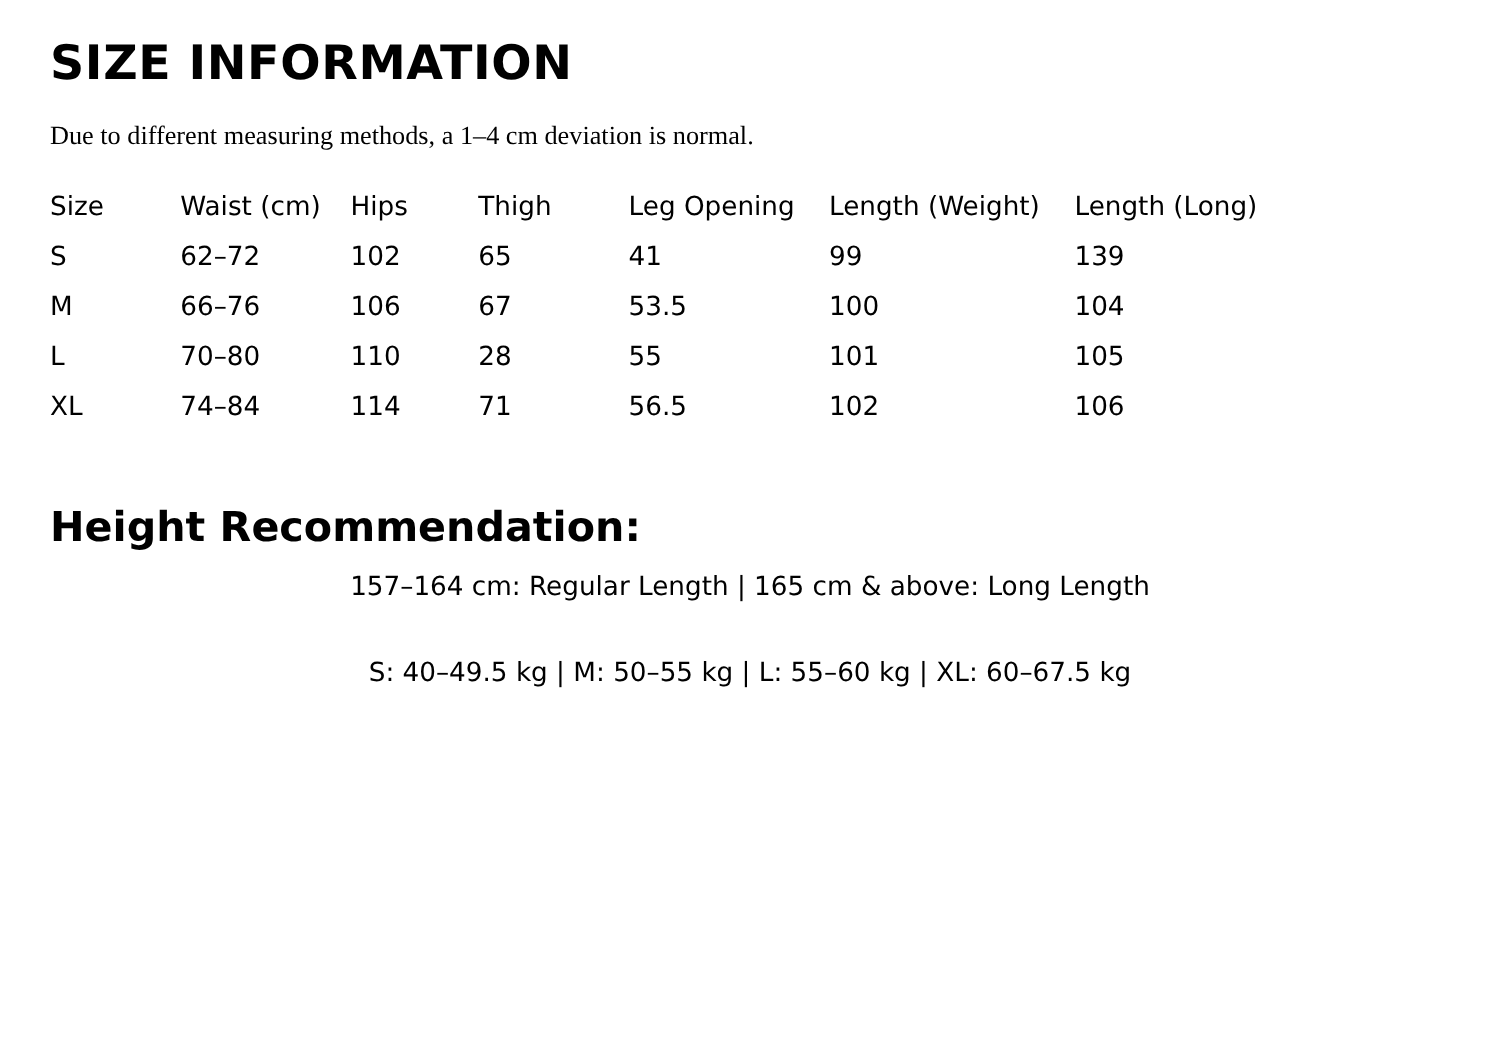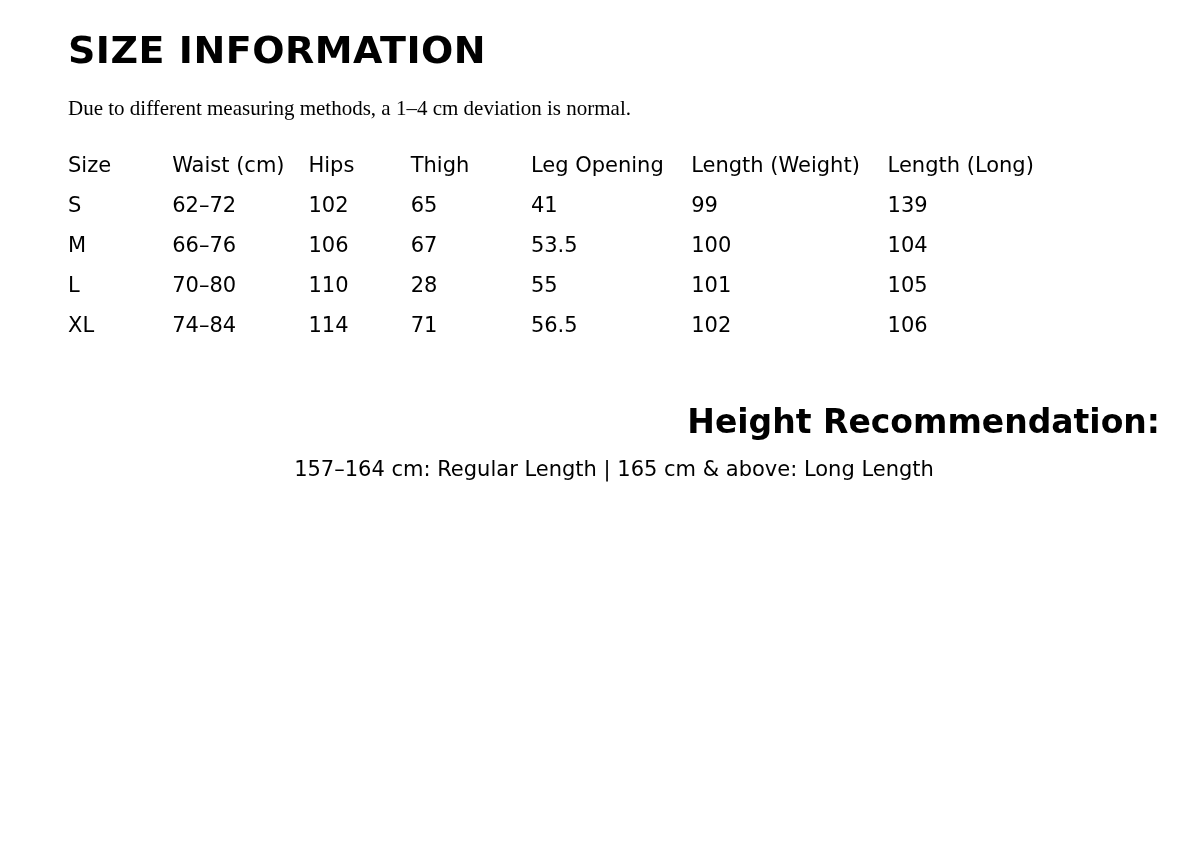--- a/index.html
+++ b/index.html
@@ -11,21 +11,20 @@
     width: 1200px;
     height: 850px;
     font-family: "DejaVu Sans", sans-serif;
     color: #000000;
     position: relative;
     overflow: hidden;
   }
   .page {
     padding: 26px 40px 0 40px;
     box-sizing: border-box;
-    margin-left: 28px;
   }
   .title {
     font-size: 38px;
     font-weight: bold;
     letter-spacing: 0.5px;
     margin: 0 0 0 0;
     line-height: 1.3;
   }
   .subtitle {
     font-size: 21px;
@@ -55,21 +54,20 @@
   table.size-table col.c3 { width: 120px; }
   table.size-table col.c4 { width: 160px; }
   table.size-table col.c5 { width: 196px; }
   table.size-table col.c6 { width: 200px; }
 
   .section-heading {
     font-size: 33px;
     font-weight: bold;
     margin: 0;
     line-height: 1.25;
-    text-align: right;
   }
   .h-rec-wrap { margin-top: 56px; }
   .w-rec-wrap { margin-top: 42px; }
   .rec-text {
     font-size: 21px;
     line-height: 1.3;
     margin-top: 14px;
     text-align: center;
   }
 </style>
@@ -142,15 +140,16 @@
       </tr>
     </tbody>
   </table>
 
   <div class="h-rec-wrap">
     <h2 class="section-heading">Height Recommendation:</h2>
     <p class="rec-text">157–164 cm: Regular Length | 165 cm &amp; above: Long Length</p>
   </div>
 
   <div class="w-rec-wrap">
+    <p class="rec-text">S: 40–49.5 kg | M: 50–55 kg | L: 55–60 kg | XL: 60–67.5 kg</p>
   </div>
 
 </div>
 
 </body></html>

